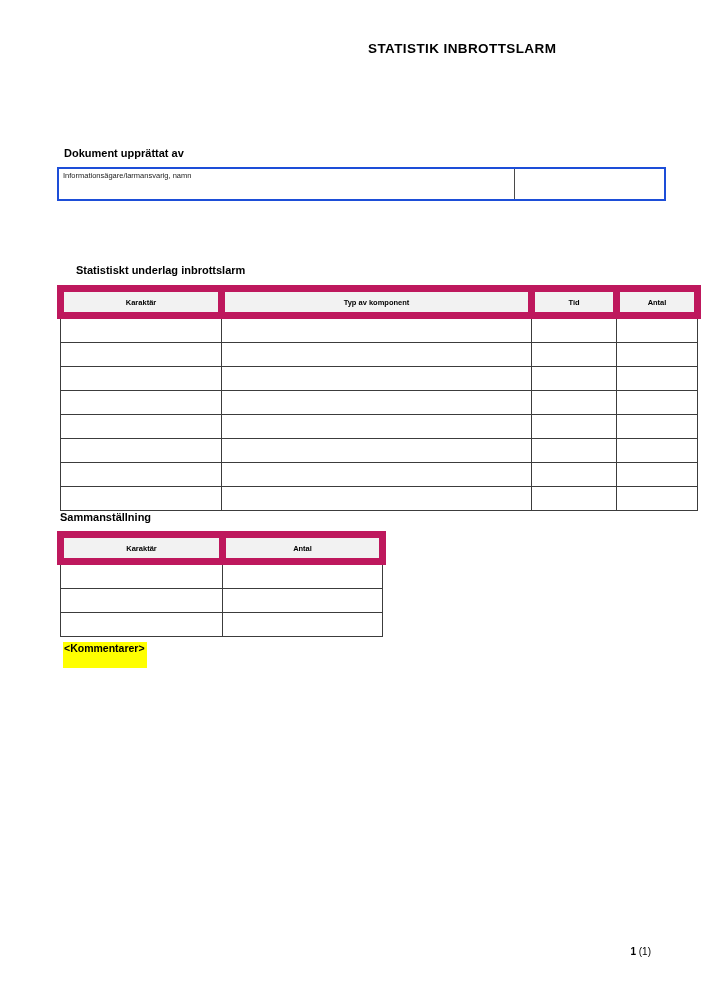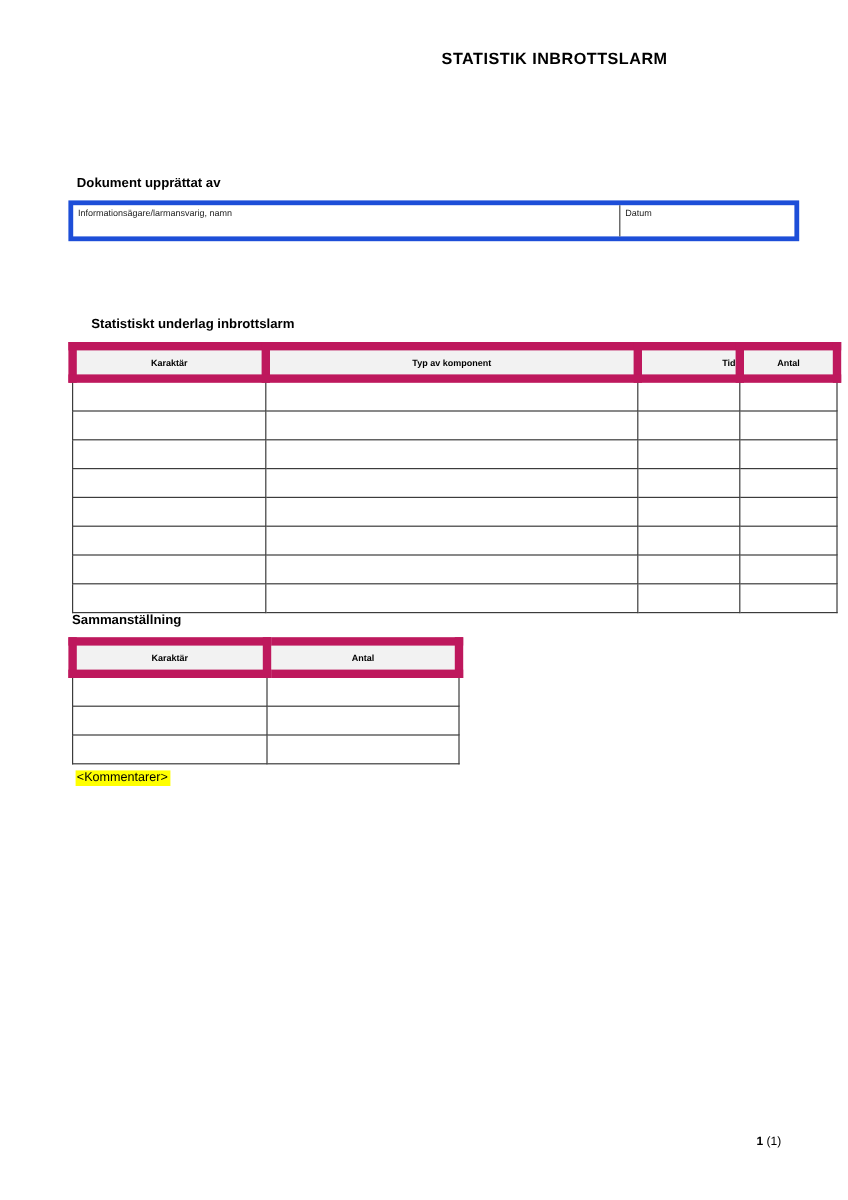--- a/index.html
+++ b/index.html
@@ -21,21 +21,21 @@
     position:absolute;
     font-size:11px;font-weight:bold;
     white-space:nowrap;
   }
   .h-doc{left:64px;top:147px;}
   .h-stat{left:76px;top:264px;}
   .h-sum{left:60px;top:511px;}
 
   .field-box{
     position:absolute;left:57px;width:609px;
-    border:4px solid #1d4ed8;
+    border:2px solid #1d4ed8;
     box-sizing:border-box;
     background:#fff;
   }
   .box-owner{top:167px;height:34px;display:flex;}
   .box-extract{top:224px;height:29px;}
   .field-cell{box-sizing:border-box;height:100%;}
   .cell-owner{width:456px;border-right:1px solid #4a4a4a;}
   .cell-date{flex:1;}
   .field-label{
     display:block;
@@ -61,31 +61,31 @@
   }
   table.grid td{
     border:1px solid #3c3c3c;
     height:23px;
     padding:0;
     font-size:8px;
   }
   .main-table{top:285px;width:609px;}
   .main-table th:nth-child(1){width:154px;}
   .main-table th:nth-child(2){width:303px;}
-  .main-table th:nth-child(3){width:78px;text-align:right;}
+  .main-table th:nth-child(3){width:78px;}
   .main-table th:nth-child(4){width:74px;}
   .summary-table{top:531px;width:308px;}
   .summary-table th:nth-child(1){width:155px;}
   .summary-table th:nth-child(2){width:153px;}
   .summary-table td{height:24px;}
 
   .comments{
     position:absolute;left:63px;top:642px;
-    font-size:10.5px;font-weight:normal;
-    padding:0 2px 1px 1px;
+    font-size:10.5px;font-weight:bold;
+    padding:0 2px 14px 1px;
     white-space:nowrap;
   }
   .footer{
     position:absolute;top:946px;right:56px;
     font-size:10px;
     white-space:nowrap;
   }
   .footer .pnum{font-weight:bold;}
 </style>
 </head>
@@ -94,23 +94,20 @@
 <div class="page">
 
   <div class="doc-title">STATISTIK INBROTTSLARM</div>
 
   <div class="section-heading h-doc">Dokument upprättat av</div>
 
   <div class="field-box box-owner">
     <div class="field-cell cell-owner">
       <span class="field-label">Informationsägare/larmansvarig, namn</span>
     </div>
-    <div class="field-cell cell-date">
-      <span class="field-label">Datum</span>
-    </div>
   </div>
 
 
   <div class="section-heading h-stat">Statistiskt underlag inbrottslarm</div>
 
   <table class="grid main-table">
       <thead>
         <tr>
           <th>Karaktär</th>
           <th>Typ av komponent</th>

